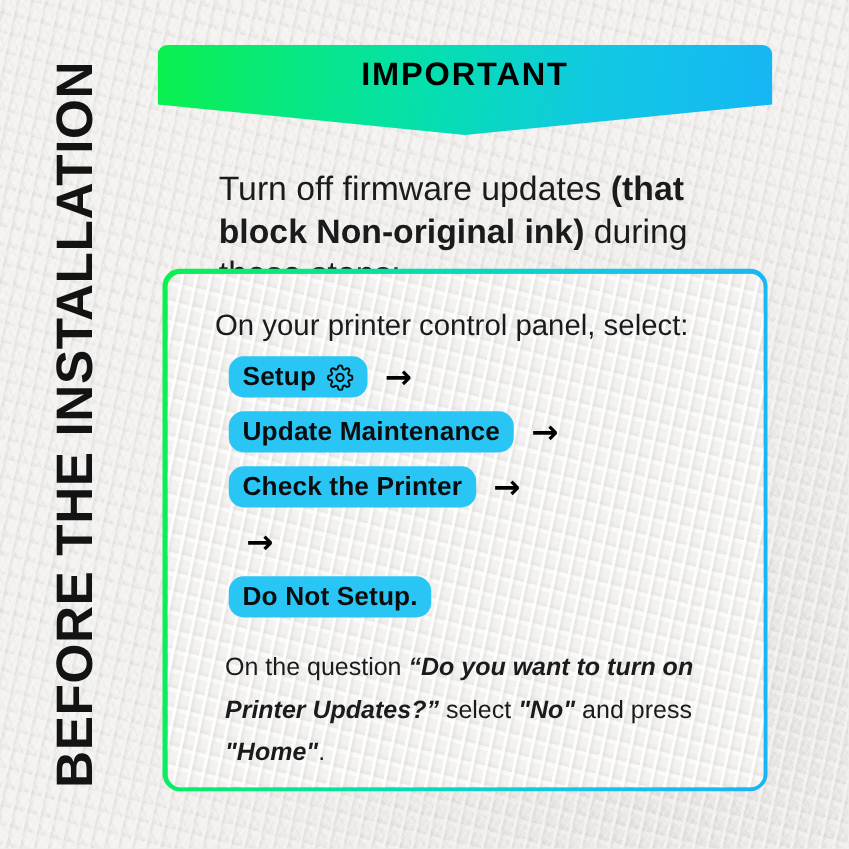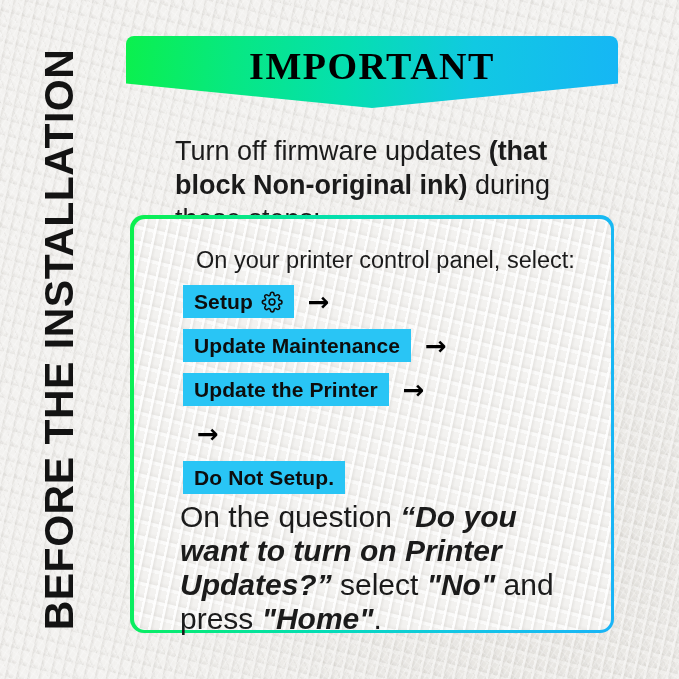--- a/index.html
+++ b/index.html
@@ -71,25 +71,25 @@
     background: linear-gradient(95deg, #0bf04d 0%, #07e882 22%, #05dfb0 45%, #11c9e2 70%, #16b6f5 100%);
     border-radius: 8px;
     -webkit-clip-path: polygon(0% 0%, 100% 0%, 100% 66%, 50% 100%, 0% 66%);
     clip-path: polygon(0% 0%, 100% 0%, 100% 66%, 50% 100%, 0% 66%);
     display: flex;
     align-items: flex-start;
     justify-content: center;
   }
   #banner .label {
     margin-top: 8px;
-    font-size: 38px;
+    font-size: 26px;
     font-weight: 700;
     letter-spacing: 1.5px;
     color: #000;
-    font-family: Liberation Serif, serif;
+    font-family: Liberation Sans, sans-serif;
   }
 
   
   #intro {
     left: 175px;
     top: 134px;
     width: 420px;
     font-size: 27px;
     line-height: 34px;
     color: #1b1b1b;
@@ -122,21 +122,21 @@
     left: 3.5px; top: 3.5px; right: 3.5px; bottom: 3.5px;
     border-radius: 11px;
     background: #f3f2f0;
     background-image:
       repeating-linear-gradient(102deg, rgba(255,255,255,0.85) 0px, rgba(255,255,255,0.85) 2px, rgba(201,198,193,0.28) 3px, rgba(255,255,255,0.0) 6px, rgba(255,255,255,0.0) 11px),
       repeating-linear-gradient(14deg, rgba(255,255,255,0.6) 0px, rgba(255,255,255,0.6) 3px, rgba(198,195,190,0.20) 4px, rgba(255,255,255,0.0) 8px, rgba(255,255,255,0.0) 15px);
   }
 
   #box-intro {
     position: absolute;
-    left: 64px;
+    left: 40px;
     top: 28px;
     font-size: 23.5px;
     line-height: 30px;
     color: #1b1b1b;
     z-index: 2;
   }
 
   #step-list {
     position: absolute;
     left: 51px;
@@ -144,21 +144,21 @@
     z-index: 2;
   }
   .step-row {
     display: flex;
     align-items: center;
     margin-bottom: 11px;
     height: 33px;
   }
   .pill {
     background: #29c5f5;
-    border-radius: 0;
+    border-radius: 12px;
     height: 33px;
     display: flex;
     align-items: center;
     padding: 0 11px;
     box-sizing: border-box;
   }
   .pill .pill-label {
     font-size: 21px;
     font-weight: 700;
     color: #0d0d0d;
@@ -175,23 +175,23 @@
     font-size: 26px;
     font-weight: 700;
     color: #000;
     line-height: 1;
     font-family: "DejaVu Sans", sans-serif;
   }
 
   #outro {
     position: absolute;
     left: 48px;
-    top: 283px;
+    top: 300px;
     width: 400px;
-    font-size: 30px;
+    font-size: 20px;
     line-height: 34px;
     color: #1b1b1b;
     z-index: 2;
   }
   #outro i {
     font-weight: 700;
     font-style: italic;
   }
 </style>
 </head>
@@ -233,21 +233,21 @@
 
         <div class="step-row">
           <div class="pill">
             <span class="pill-label">Update Maintenance</span>
           </div>
           <span class="arrow">→</span>
         </div>
 
         <div class="step-row">
           <div class="pill">
-            <span class="pill-label">Update the Printer</span>
+            <span class="pill-label">Check the Printer</span>
           </div>
           <span class="arrow">→</span>
         </div>
 
         <div class="step-row">
           <span class="arrow">→</span>
         </div>
 
         <div class="step-row">
           <div class="pill">

